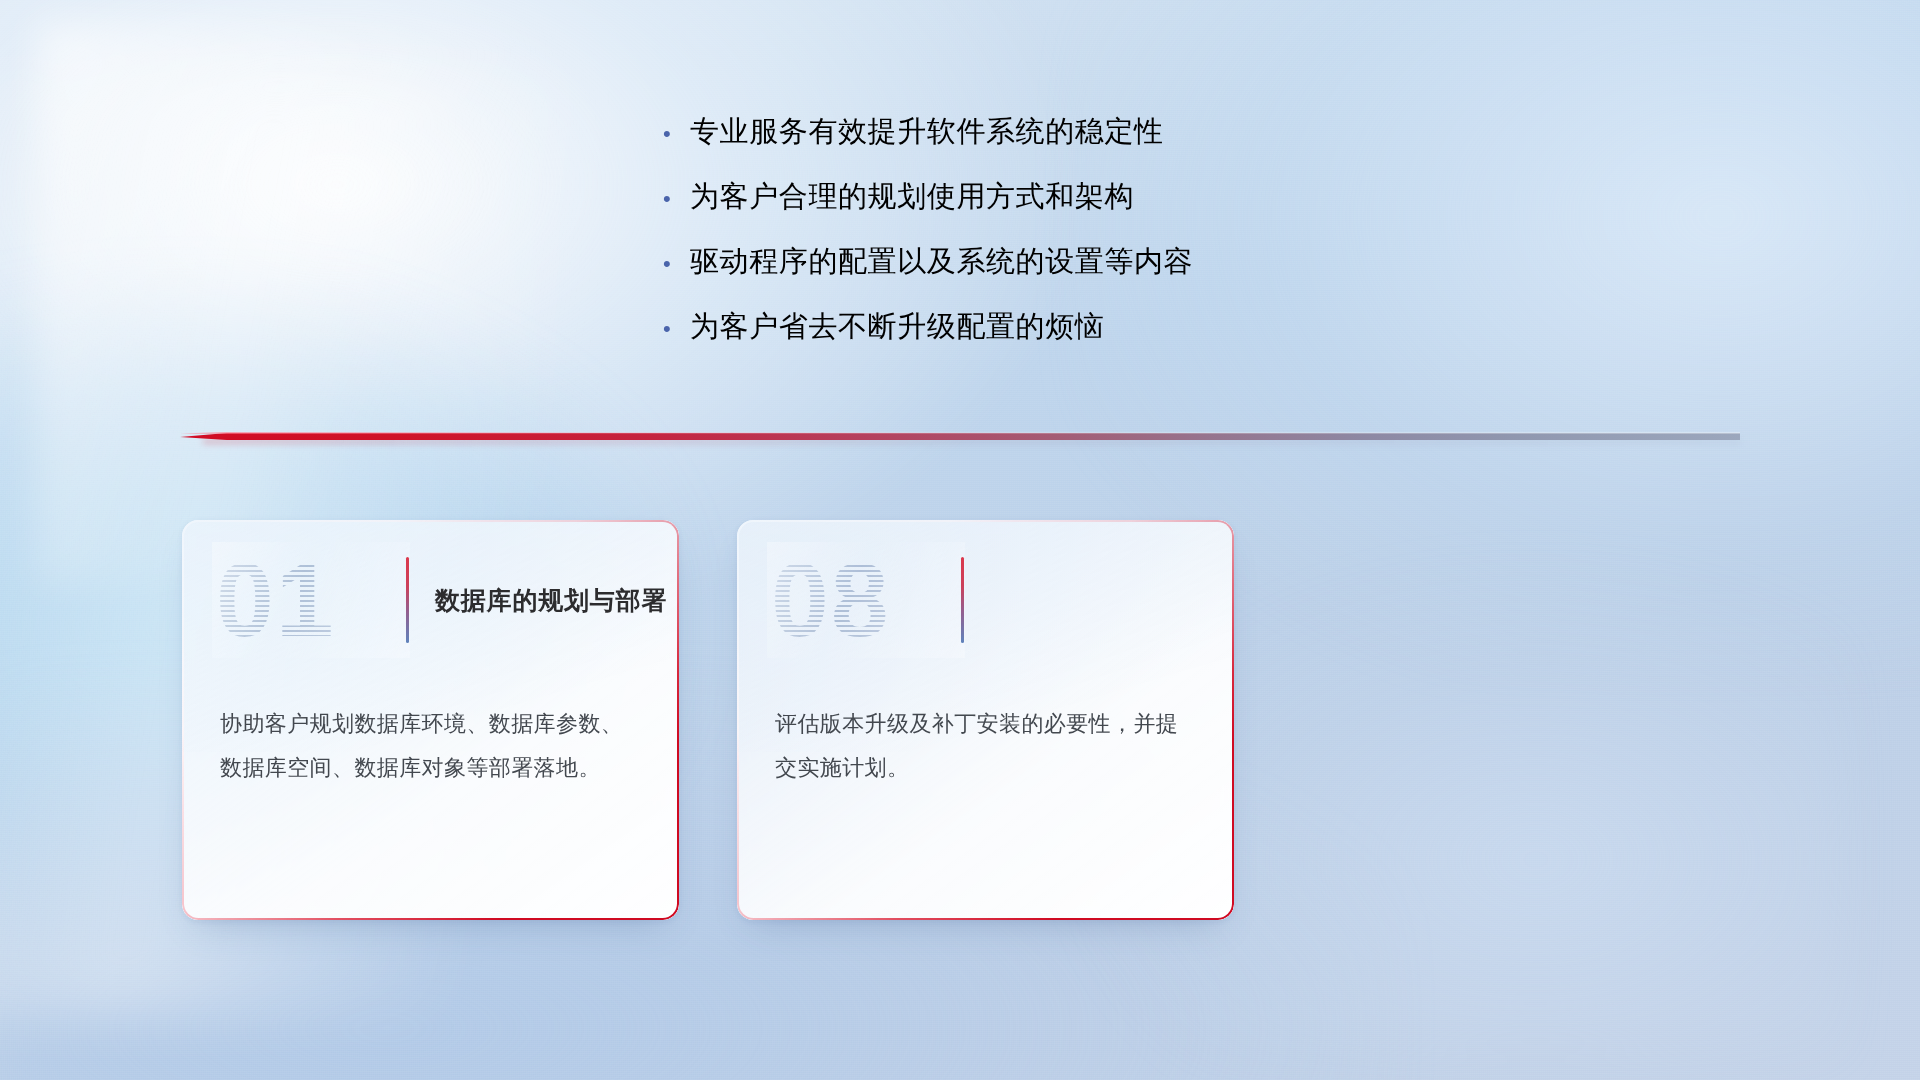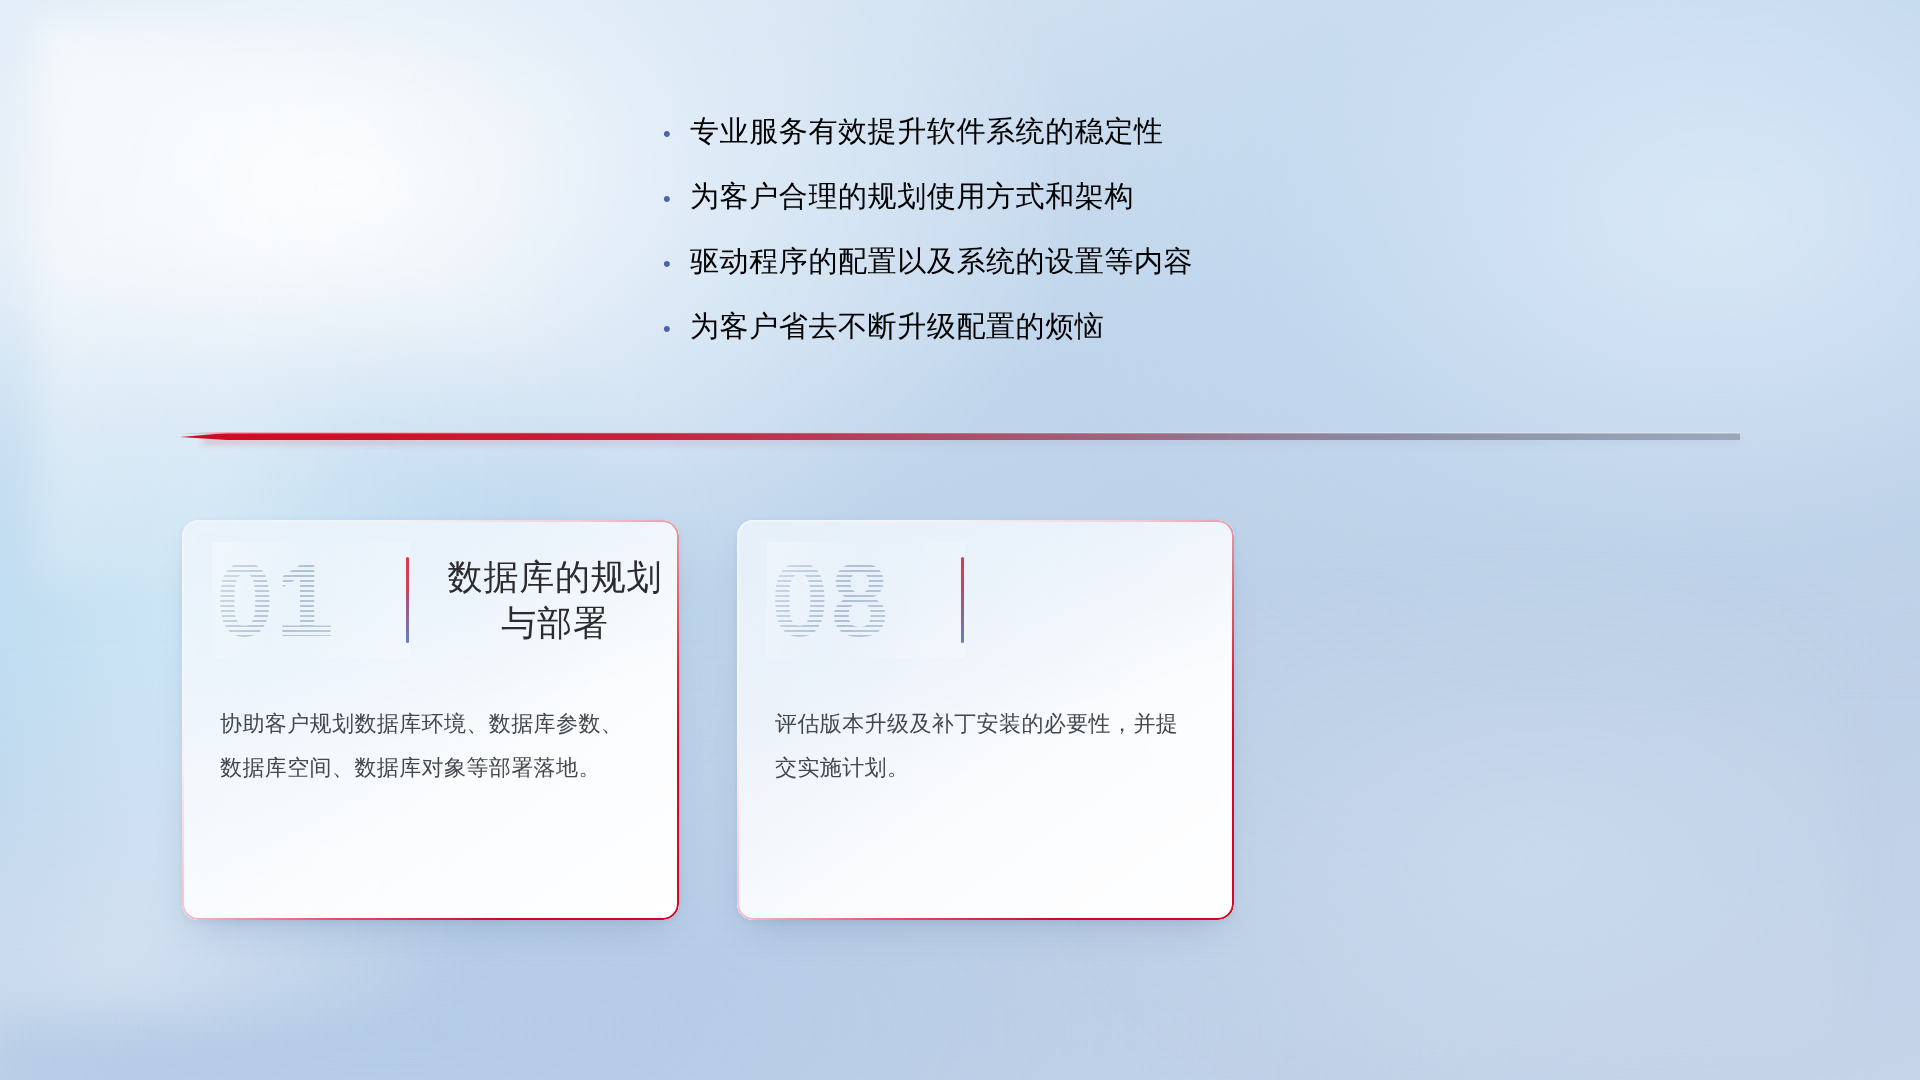--- a/index.html
+++ b/index.html
@@ -177,26 +177,25 @@
     pointer-events:none;
   }
   .card-rule {
     width:3px; flex:0 0 3px; height:86px;
     margin-right:26px;
     border-radius:2px;
     background:linear-gradient(180deg,#d4122a 0%, #c01535 34%, #7b3470 62%, #2f5ea8 100%);
   }
   .card-title {
     color:#2c2c2e;
-    font-size:35px;
-    font-weight:400;
+    font-size:25px;
+    font-weight:700;
     line-height:1.32;
     letter-spacing:.8px;
     max-width:240px;
-    text-align:center;
   }
 
   .card-body {
     position:relative;
     margin:22px 40px 0 38px;
     color:#43484f;
     font-size:22px;
     line-height:2.02;
     letter-spacing:.4px;
     font-weight:400;

